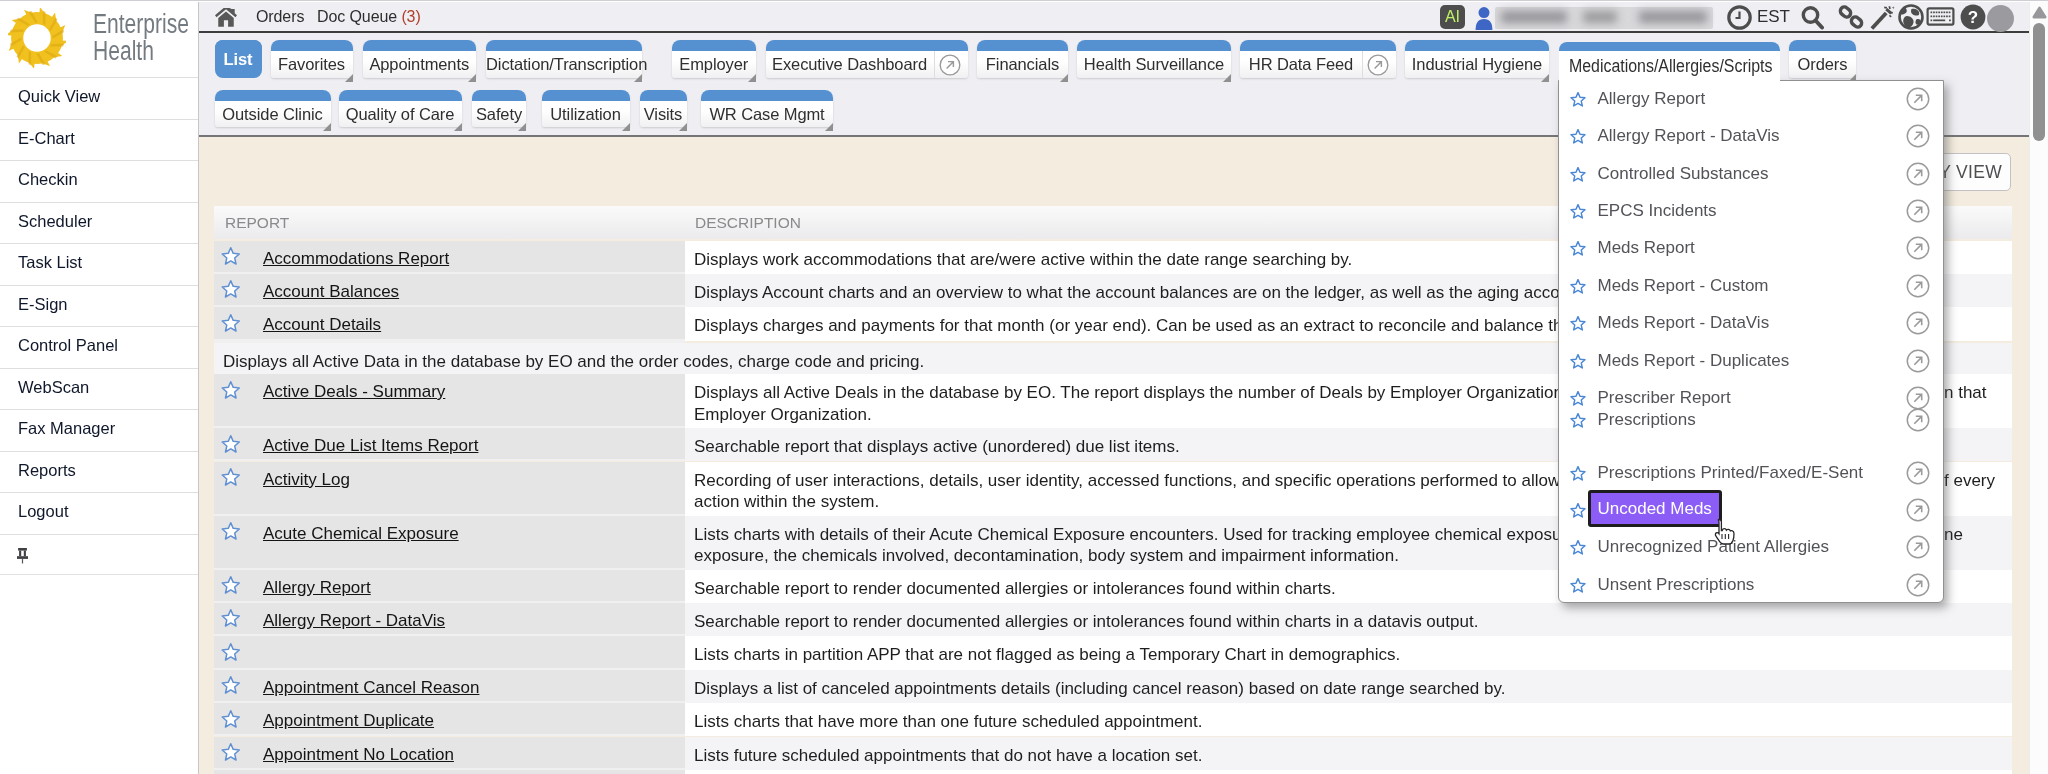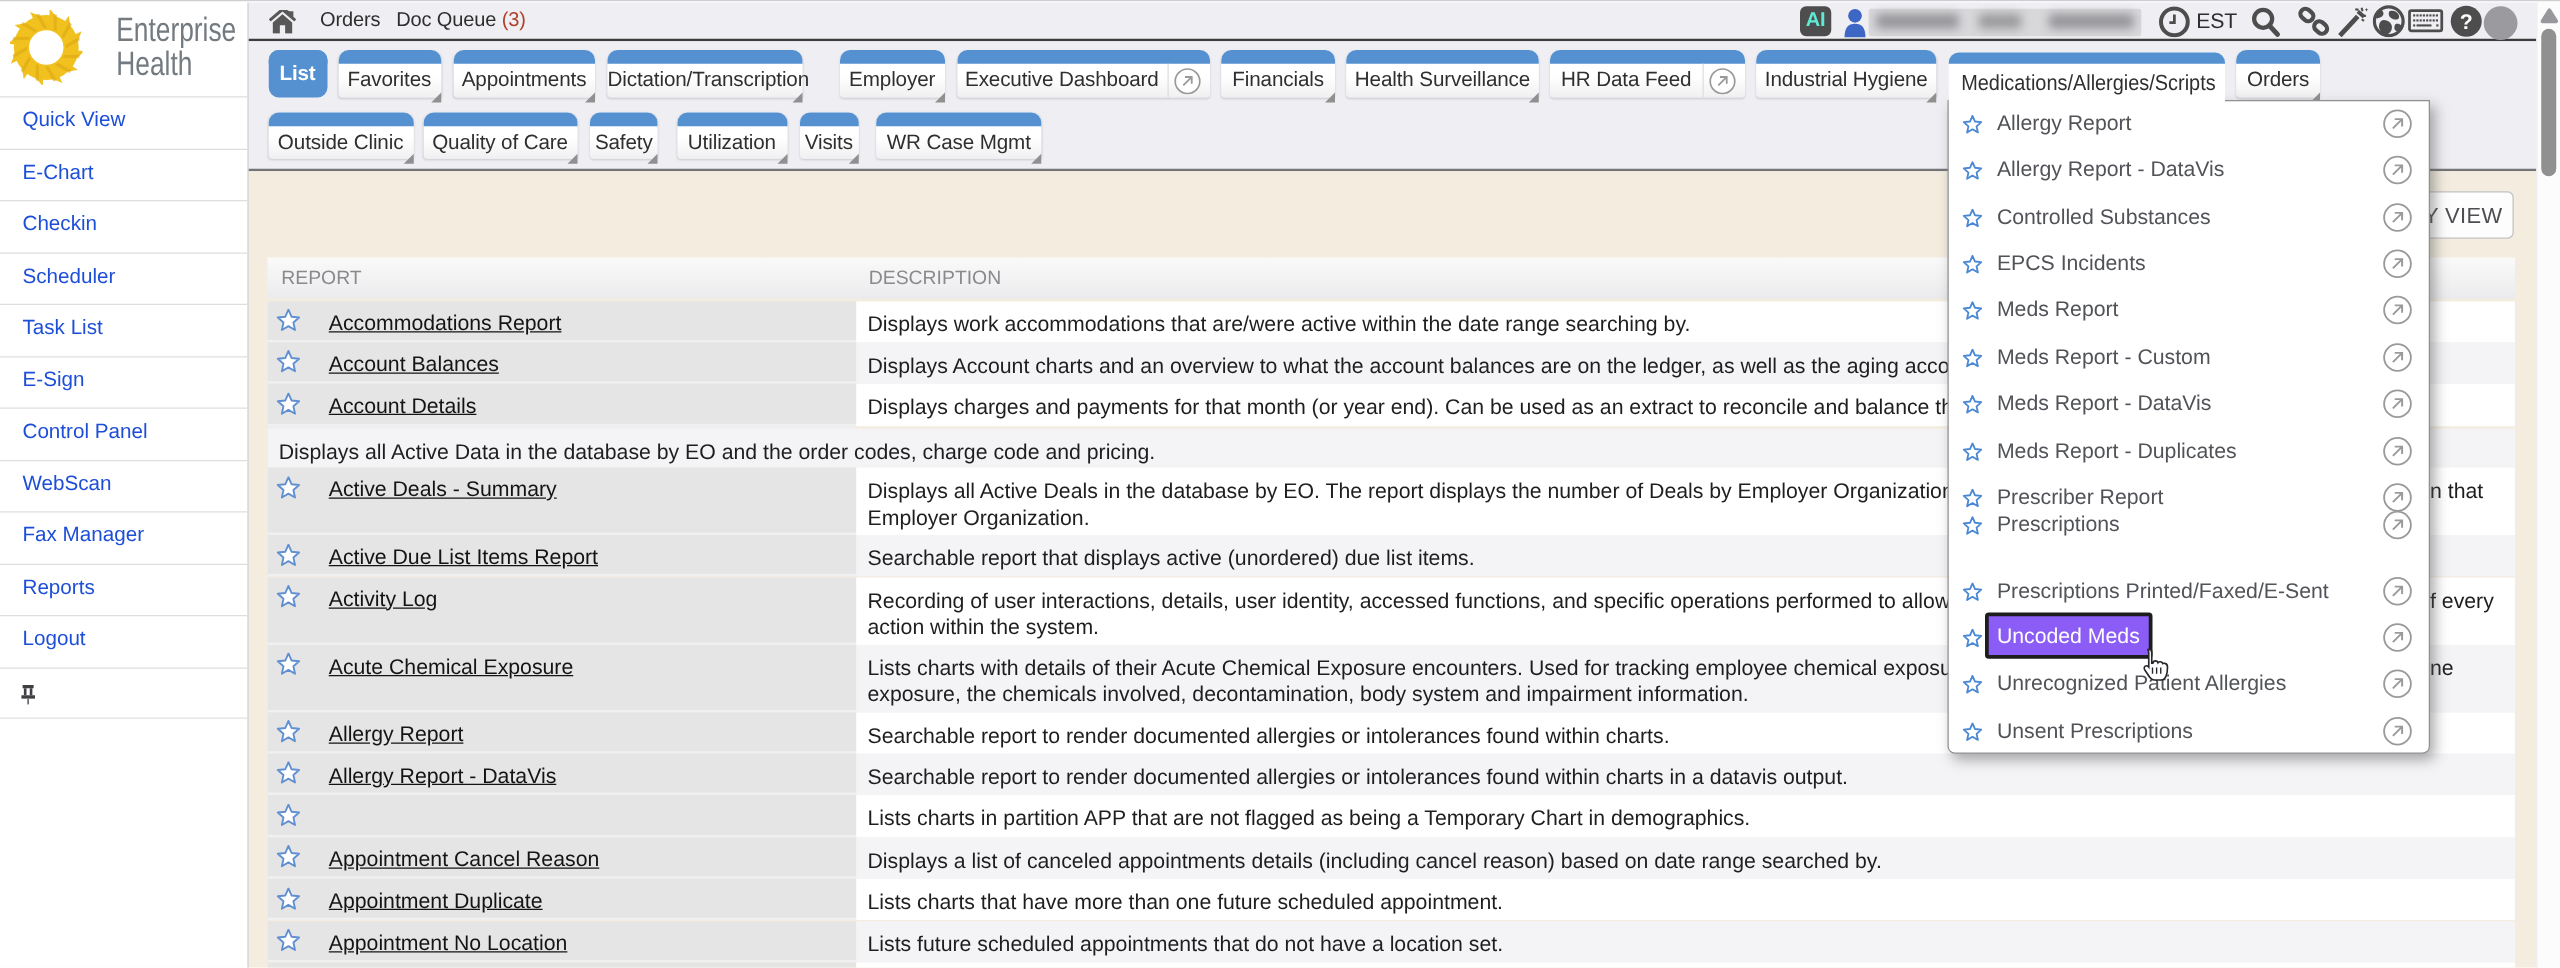--- a/index.html
+++ b/index.html
@@ -3,21 +3,21 @@
 <meta charset="utf-8">
 <style>
 * { margin:0; padding:0; box-sizing:border-box; }
 html,body { width:2048px; height:774px; overflow:hidden; font-family:"Liberation Sans", sans-serif; background:#fff; }
 #page { position:relative; width:2048px; height:774px; border-top:1px solid #cfcfd3; }
 
 #sidebar { position:absolute; left:0; top:1px; width:199px; height:773px; background:#fff; border-right:1px solid #c6c6c6; }
 #logo { position:absolute; left:0; top:0; width:198px; height:75px; }
 #logotext { position:absolute; left:93px; top:9px; font-size:27px; line-height:26.5px; color:#737a80; transform:scaleX(0.78); transform-origin:0 0; white-space:nowrap; }
 #menu { position:absolute; left:0; top:75px; width:198px; }
-.mi { height:41.5px; border-top:1px solid #dedede; font-size:16.5px; color:#1d4ed8; line-height:37.5px; padding-left:18px; }
+.mi { height:41.5px; border-top:1px solid #dedede; font-size:16.5px; color:#0f172a; line-height:37.5px; padding-left:18px; }
 
 #navbar { position:absolute; left:199px; top:1px; width:1831px; height:30.5px; background:#efeff3; border-bottom:2px solid #3d3d3d; }
 .nb { position:absolute; top:0; height:29px; line-height:29px; font-size:16px; color:#2e2e2e; letter-spacing:-0.1px; }
 #nbred { color:#b0402a; }
 .nicon { position:absolute; }
 
 #tabband { position:absolute; left:199px; top:31.5px; width:1831px; height:104.5px; background:#eeeef3; border-bottom:2px solid #757577; }
 .tab { position:absolute; height:38px; background:linear-gradient(#ffffff 55%, #f0f0f2 100%); border-radius:8px 8px 3px 3px; box-shadow:0 1px 2px rgba(0,0,0,0.15); }
 .tab .strip { position:absolute; left:0; top:0; width:100%; height:11px; background:#5590d0; border-radius:8px 8px 0 0; }
 .tab .lbl { position:absolute; left:0; top:11px; width:100%; height:27px; line-height:26px; text-align:center; font-size:16.5px; color:#2f2f2f; white-space:nowrap; letter-spacing:-0.1px; }
@@ -134,21 +134,21 @@
           </svg></div>
     </div>
   </div>
   <div id="navbar">
       <div class="nicon" style="left:16px;top:6px;"><svg width="22" height="19" viewBox="0 0 23 19.5">
           <path d="M17.2 0.8 L20.6 0.8 L20.6 5.4 L23 7.5 L21.4 9.4 L11.5 1.0 L1.6 9.4 L0 7.5 L11.5 -2.3 Z" fill="#585858"></path>
           <path d="M3.4 10.3 L11.5 3.4 L19.6 10.3 L19.6 19.5 L13.7 19.5 L13.7 12.6 L9.3 12.6 L9.3 19.5 L3.4 19.5 Z" fill="#585858"></path>
         </svg></div>
       <div class="nb" style="left:57px;">Orders</div>
       <div class="nb" style="left:118px;">Doc Queue <span id="nbred">(3)</span></div>
-      <div style="position:absolute;left:1241px;top:3px;width:25px;height:24px;background:#4d4d4d;border-radius:5px;color:#5eead4;font-size:16px;font-weight:bold;text-align:center;line-height:24px;">AI</div>
+      <div style="position:absolute;left:1241px;top:3px;width:25px;height:24px;background:#4d4d4d;border-radius:5px;color:#bef264;font-size:16px;font-weight:normal;text-align:center;line-height:24px;">AI</div>
       <div class="nicon" style="left:1275px;top:4px;"><svg width="20" height="24" viewBox="0 0 20 24">
           <circle cx="10" cy="6.6" r="5.5" fill="#3e66c4"></circle>
           <path d="M10 12.9 C15.6 12.9 18.4 16.2 18.4 24 L1.6 24 C1.6 16.2 4.4 12.9 10 12.9 Z" fill="#3e66c4"></path>
         </svg></div>
       <div style="position:absolute;left:1296px;top:4.5px;width:218px;height:22px;background:#d8d8db;border-radius:2px;"></div>
       <div style="position:absolute;left:1302px;top:9px;width:66px;height:12px;background:#96969a;border-radius:3px;filter:blur(4px);"></div>
       <div style="position:absolute;left:1384px;top:9px;width:34px;height:12px;background:#9b9b9e;border-radius:3px;filter:blur(4px);"></div>
       <div style="position:absolute;left:1440px;top:9px;width:68px;height:12px;background:#96969a;border-radius:3px;filter:blur(4px);"></div>
       <div class="nicon" style="left:1528px;top:3px;"><svg width="25" height="25" viewBox="0 0 25 25">
           <circle cx="12.5" cy="12.5" r="10.7" fill="none" stroke="#4d4d4d" stroke-width="3.2"></circle>

